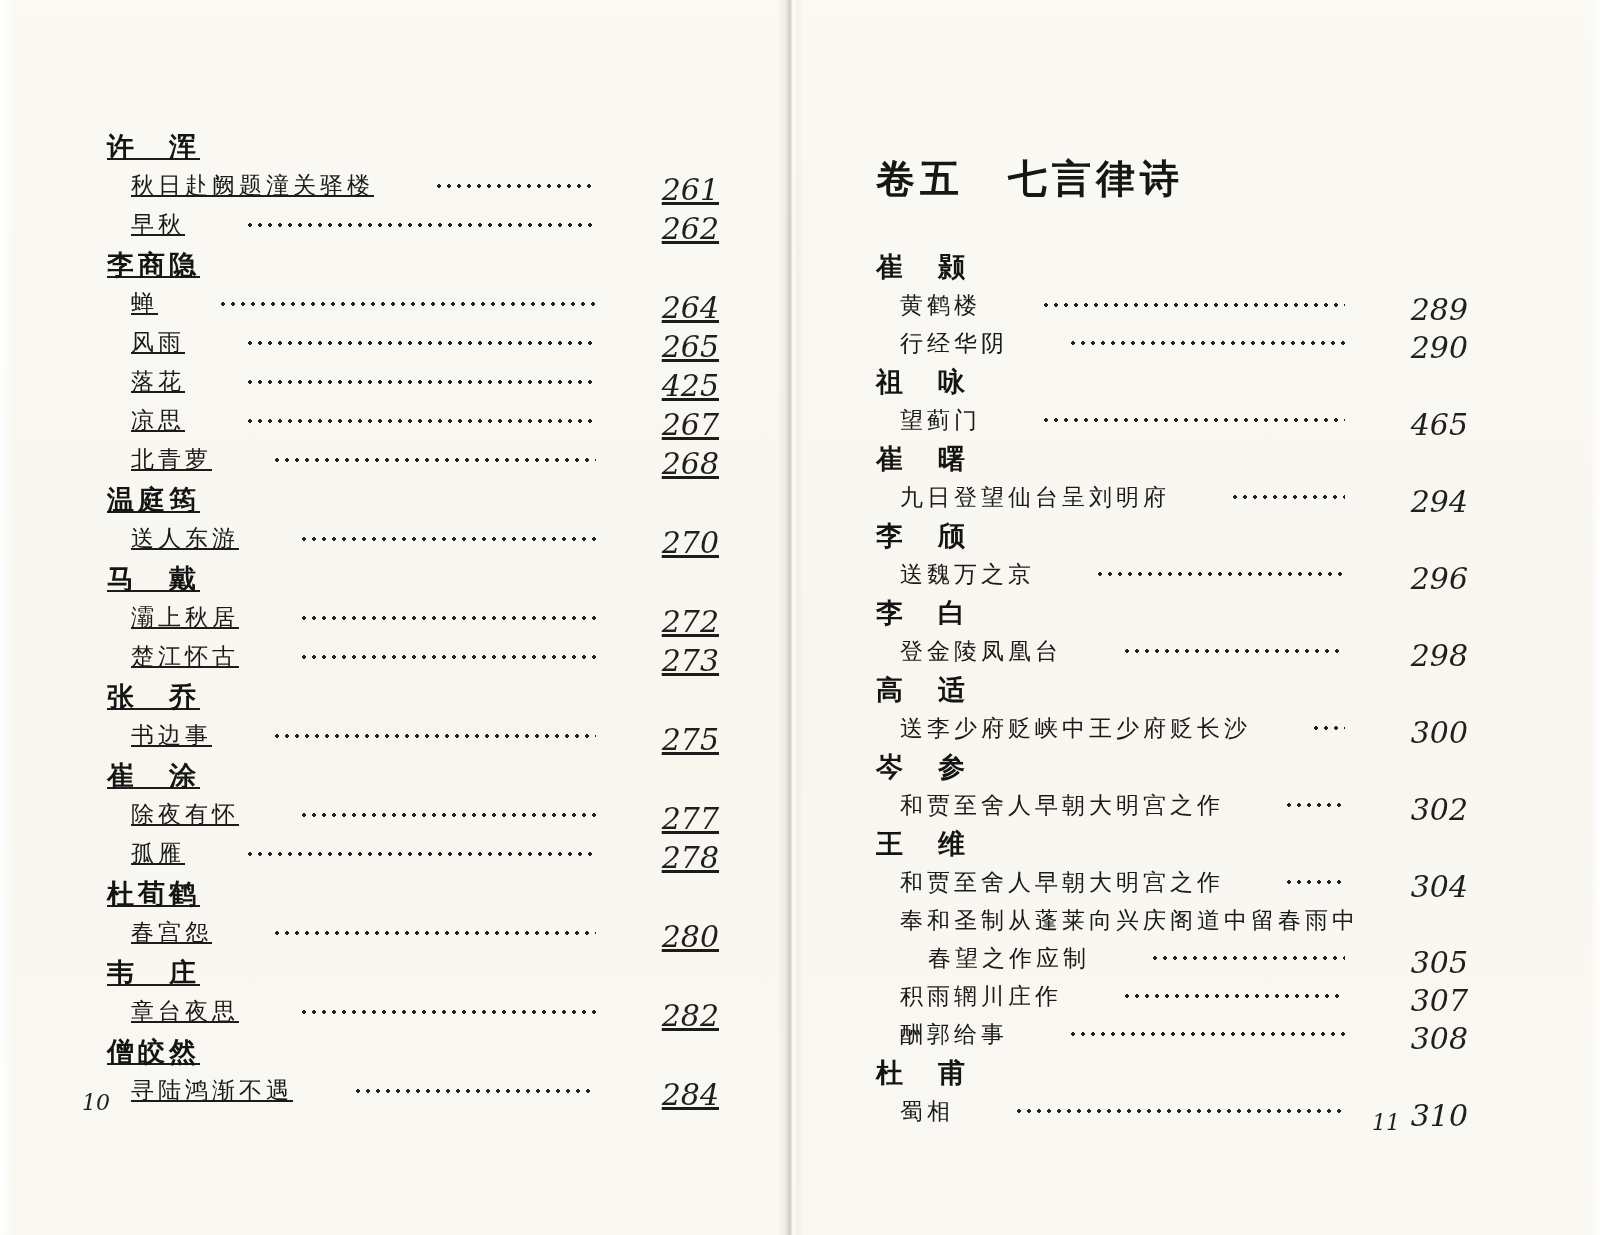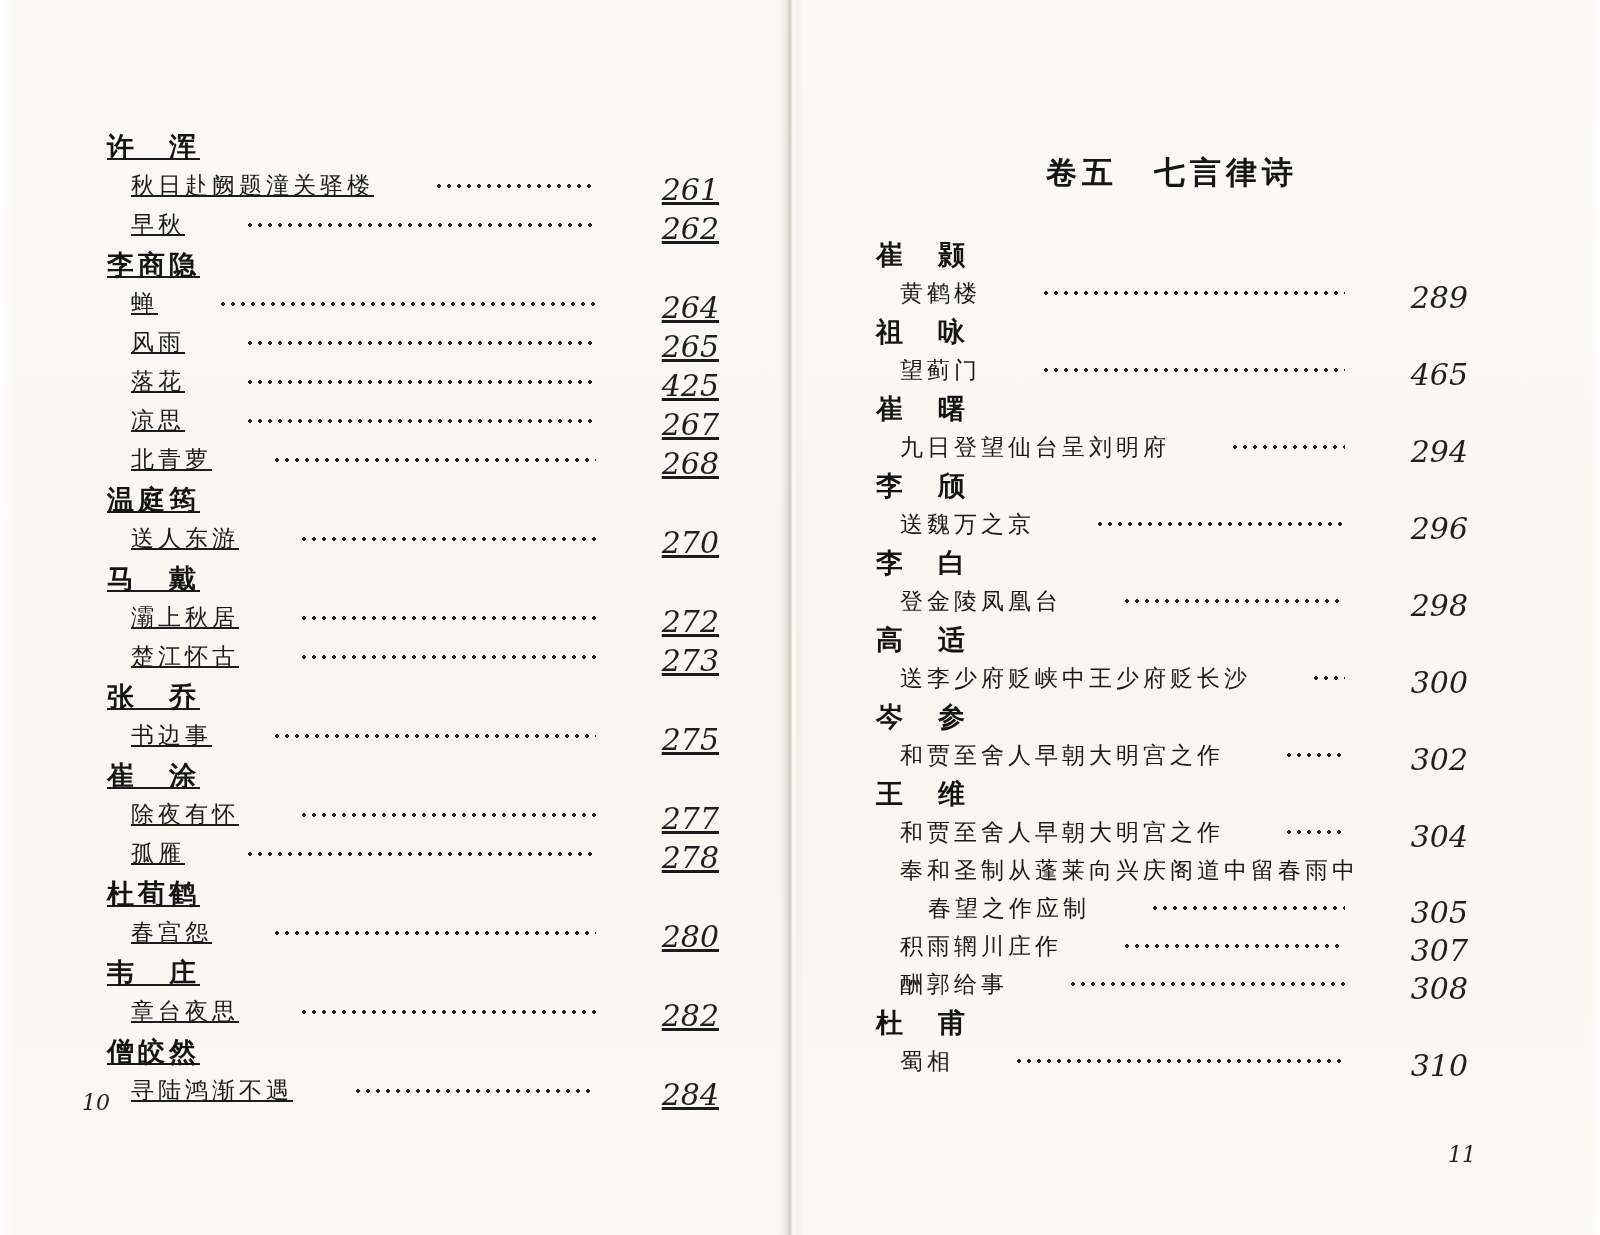--- a/index.html
+++ b/index.html
@@ -34,22 +34,21 @@
       rgba(255,255,255,0.85) 58%,
       rgba(125,115,95,0.06) 75%,
       rgba(0,0,0,0) 100%);
   }
 
   .page { position: absolute; top: 0; }
   .page-left  { left: 107px;  top: 126px; width: 612px; text-decoration: underline; }
   .page-right { left: 876px; top: 152px; width: 592px; }
 
   .volume-header {
-    text-align: center;
-    font-size: 31px;
+    font-size: 39px;
     font-weight: bold;
     letter-spacing: 5px;
     color: #161616;
     margin-bottom: 42px;
     font-family: "DejaVu Sans", "Liberation Sans", sans-serif;
   }
 
   .toc-row {
     display: flex;
     align-items: center;
@@ -96,21 +95,21 @@
     top: 4px;
     text-align: left;
   }
   .folio {
     position: absolute;
     font-style: italic;
     font-size: 22px;
     color: #222222;
   }
   #folio-left  { left: 82px;  top: 1090px; }
-  #folio-right { left: 1448px; top: 1110px; margin-top: 32px; }
+  #folio-right { left: 1372px; top: 1110px; }
 </style>
 </head>
 <body>
 
 <div class="spread">
   <div class="edge-left"></div>
   <div class="edge-right"></div>
   <div class="gutter"></div>
 
   <div class="page page-left" id="mount-left">
@@ -227,20 +226,25 @@
     <div class="volume-header">卷五　七言律诗</div>
     <div id="mount-right">
         <div class="toc-row poet-row">
           <span class="poet-name">崔　颢</span>
         </div>
         <div class="toc-row item-row">
           <span class="entry-title">黄鹤楼</span>
           <span class="leader"></span>
           <span class="pagenum">289</span>
         </div>
+        <div class="toc-row item-row">
+          <span class="entry-title">行经华阴</span>
+          <span class="leader"></span>
+          <span class="pagenum">290</span>
+        </div>
         <div class="toc-row poet-row">
           <span class="poet-name">祖　咏</span>
         </div>
         <div class="toc-row item-row">
           <span class="entry-title">望蓟门</span>
           <span class="leader"></span>
           <span class="pagenum">465</span>
         </div>
         <div class="toc-row poet-row">
           <span class="poet-name">崔　曙</span>

